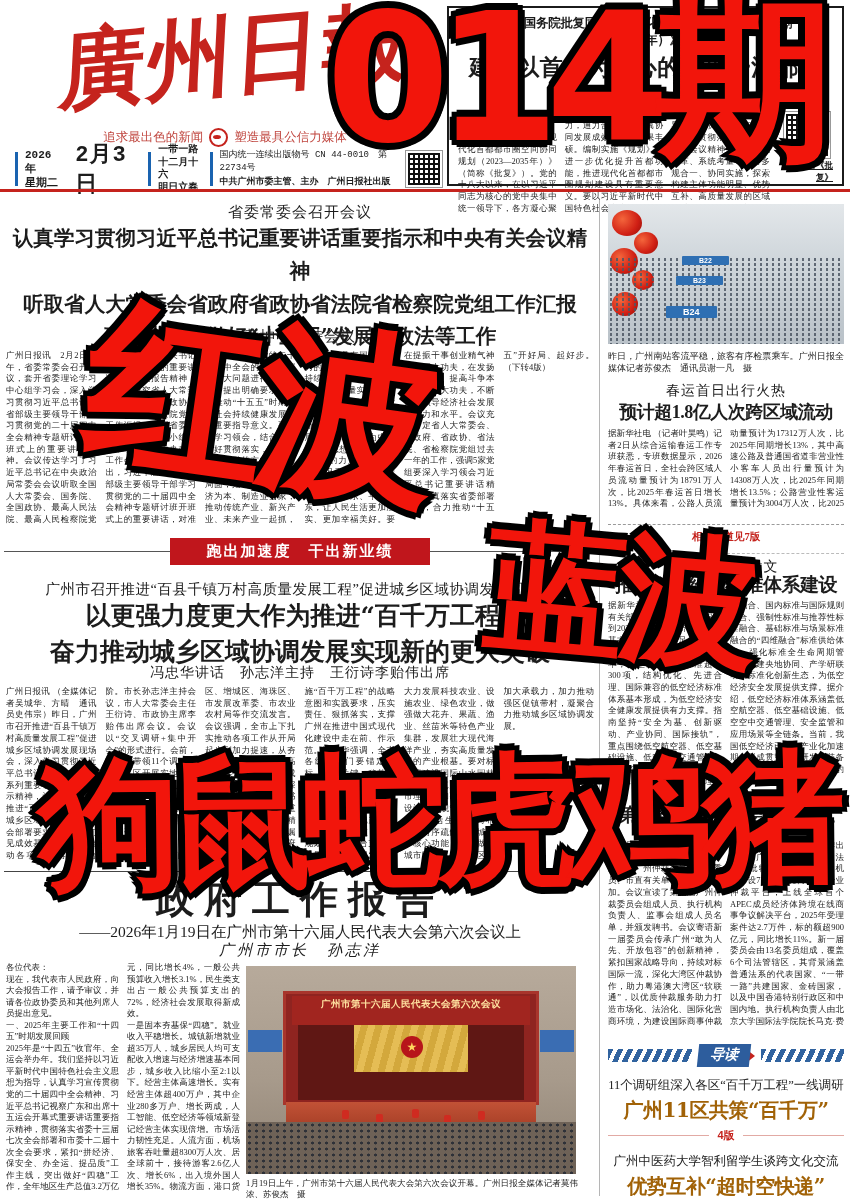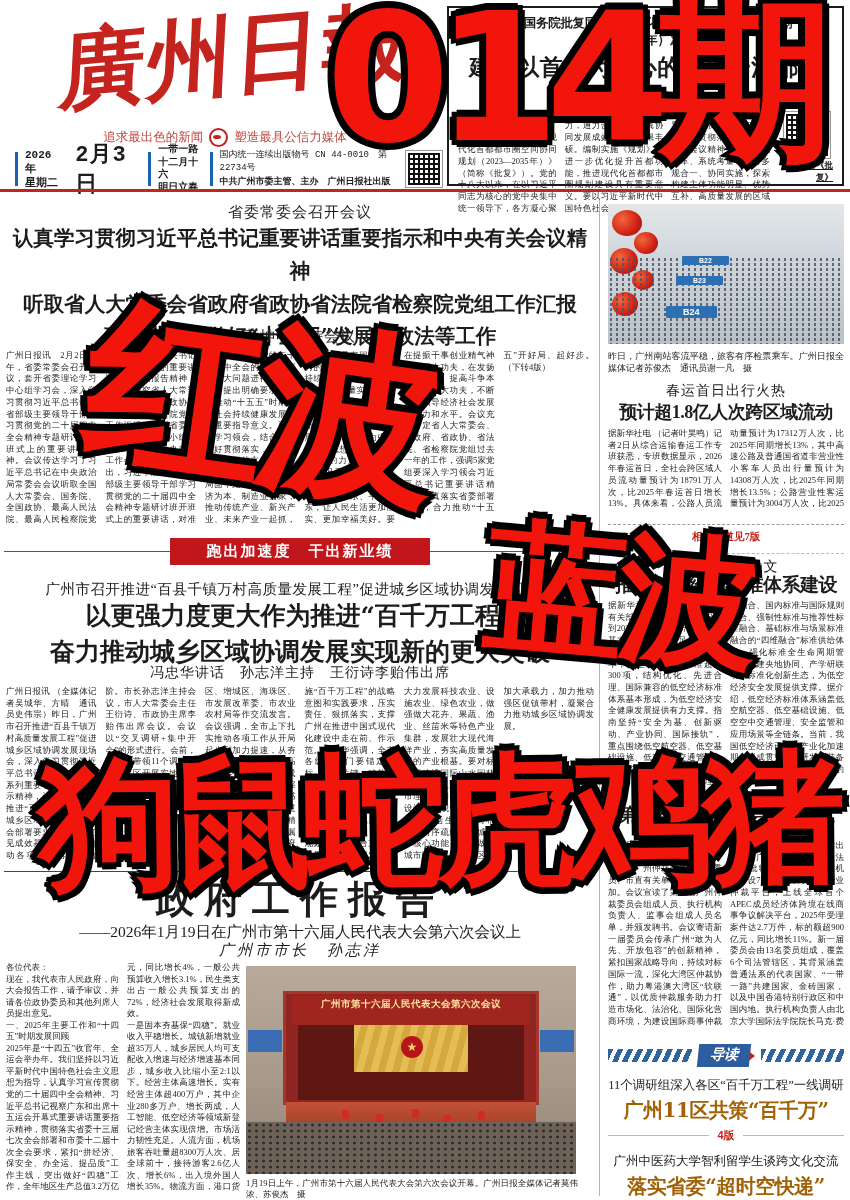--- a/index.html
+++ b/index.html
@@ -228,21 +228,21 @@
       <div class="dd-stripe"></div>
     </div>
     <div class="dd-kick">11个调研组深入各区“百千万工程”一线调研</div>
     <div class="dd-head">广州11区共策“百千万”</div>
     <div class="pg">
       <span class="pgline"></span>
       <span class="pgnum">4版</span>
       <span class="pgline"></span>
     </div>
     <div class="dd-kick">广州中医药大学智利留学生谈跨文化交流</div>
-    <div class="dd-head">落实省委“超时空快递”</div>
+    <div class="dd-head">优势互补“超时空快递”</div>
 
   </div>
 
   <div class="abs bqw-rule"></div>
   <div class="abs bqw-banner">跑出加速度　干出新业绩</div>
   <div class="abs ctr bqw-kick">广州市召开推进“百县千镇万村高质量发展工程”促进城乡区域协调发展现场会</div>
   <div class="abs ctr bqw-by">冯忠华讲话　孙志洋主持　王衍诗李贻伟出席</div>
   <div class="abs ctr bqw-h">
     <div>以更强力度更大作为推进“百千万工程”</div>
     <div>奋力推动城乡区域协调发展实现新的更大突破</div>

